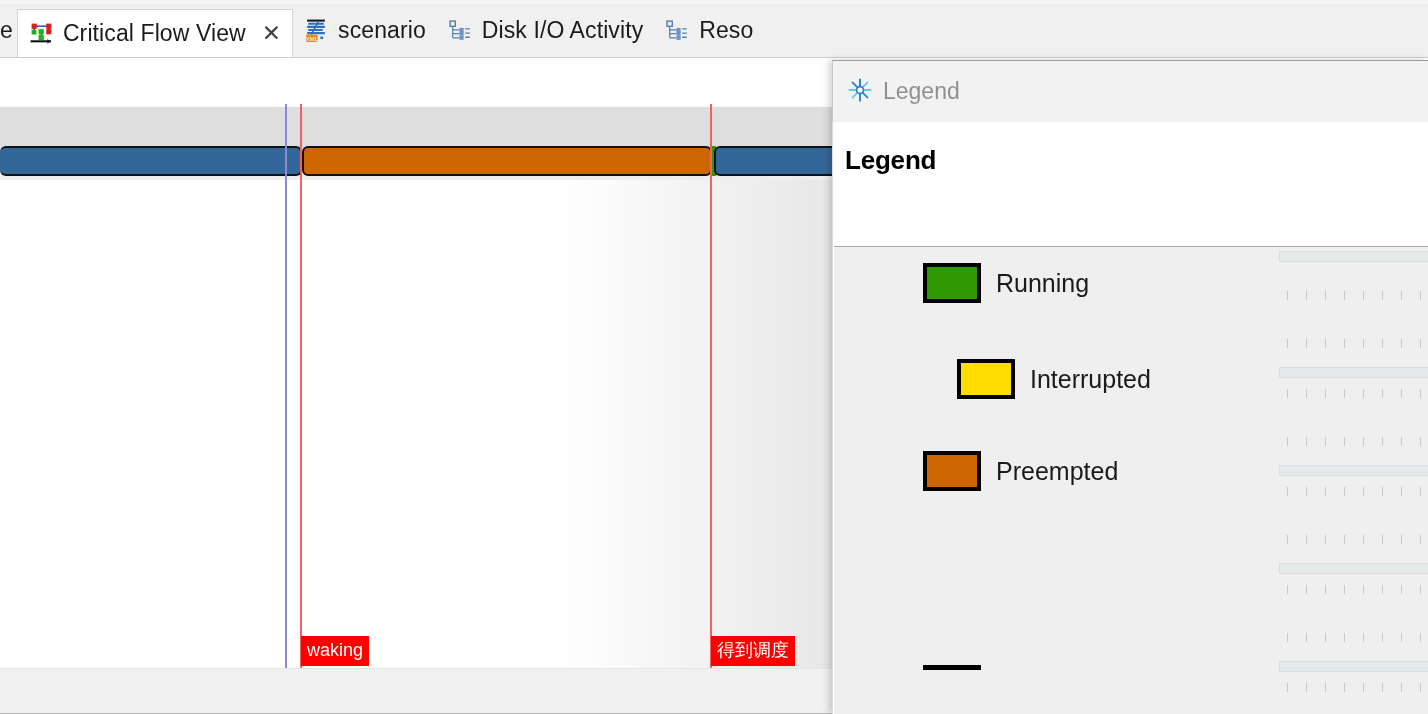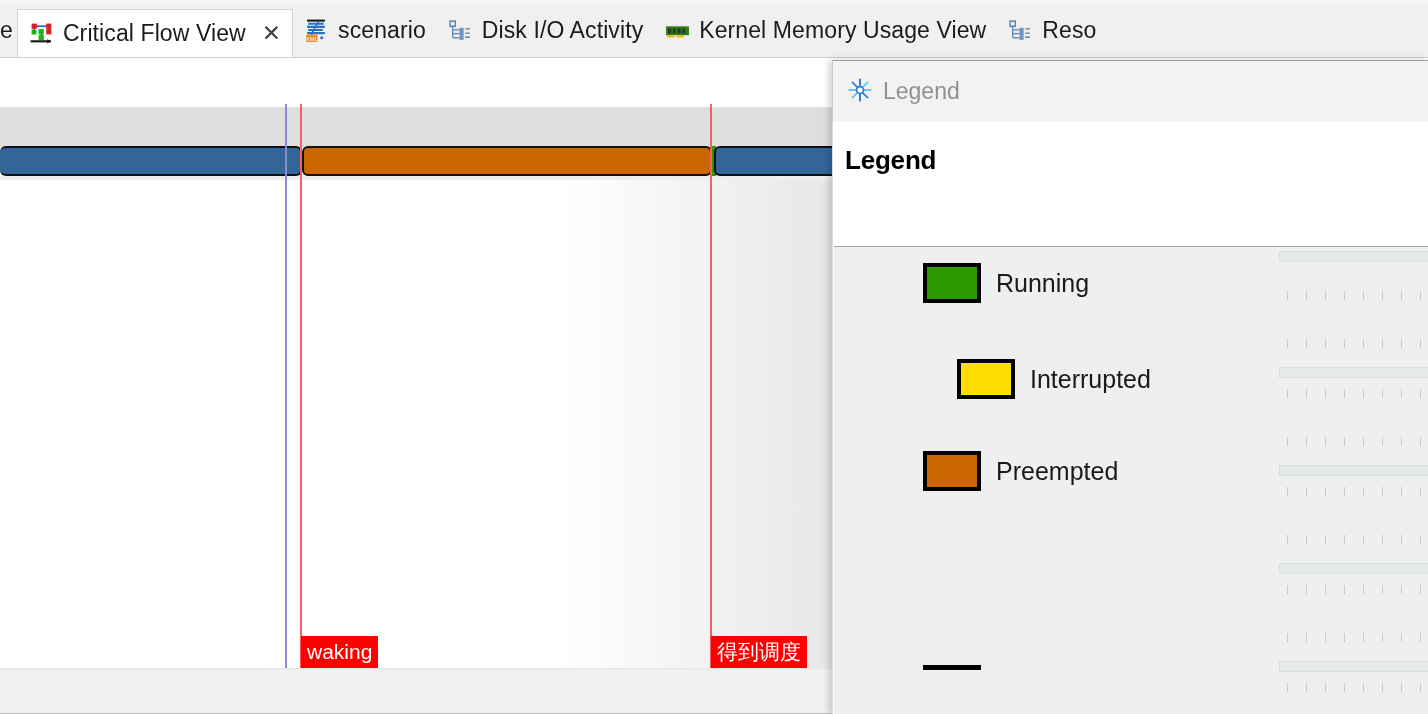--- a/index.html
+++ b/index.html
@@ -159,21 +159,21 @@
     top: 46px;
     height: 590px;
   }
   .tl-vline.red { background: #f4625f; }
   .tl-vline.blue { background: #8a8ad8; }
 
   .tl-marker {
     position: absolute;
     background: #ff0000;
     color: #ffffff;
-    font-size: 21px;
+    font-size: 18px;
     line-height: 1;
     padding: 5px 6px 7px 6px;
     white-space: nowrap;
     font-family: "Liberation Sans", sans-serif;
   }
 
   .tl-footer {
     position: absolute;
     left: 0; top: 610px;
     width: 1428px; height: 46px;
@@ -353,34 +353,20 @@
           <rect x="11" y="9.5" width="4" height="4" fill="#6f93c0"></rect>
           <rect x="11" y="13" width="4" height="4" fill="#6f93c0"></rect>
           <rect x="11" y="17" width="4" height="4" fill="#6f93c0"></rect>
           <path d="M16.5 10.5 L21 10.5 M16.5 14.5 L21 14.5 M16.5 18.5 L21 18.5" stroke="#5a7fae" stroke-width="1.3"></path>
         </svg>
       </span>
       <span class="tab-label">Disk I/O Activity</span>
     </div>
 
 
-    <div class="tab">
-      <span class="tab-icon">
-        <svg viewBox="0 0 24 24" width="25" height="25">
-          <rect x="1" y="8" width="22" height="8.5" fill="#2f7d14"></rect>
-          <rect x="3" y="10" width="3" height="5" fill="#2b3a2b"></rect>
-          <rect x="7.5" y="10" width="3" height="5" fill="#2b3a2b"></rect>
-          <rect x="12" y="10" width="3" height="5" fill="#2b3a2b"></rect>
-          <rect x="16.5" y="10" width="3" height="5" fill="#2b3a2b"></rect>
-          <rect x="2" y="16.5" width="7" height="2.2" fill="#e8c000"></rect>
-          <rect x="11" y="16.5" width="7" height="2.2" fill="#e8c000"></rect>
-        </svg>
-      </span>
-      <span class="tab-label">Kernel Memory Usage View</span>
-    </div>
 
     <div class="tab">
       <span class="tab-icon">
         <svg viewBox="0 0 24 24" width="25" height="25">
           <rect x="2" y="3" width="5" height="5" fill="none" stroke="#5a7fae" stroke-width="1.4"></rect>
           <path d="M4.5 8 L4.5 19 M4.5 11.5 L11 11.5 M4.5 19 L11 19 M4.5 15 L11 15" stroke="#5a7fae" stroke-width="1.2" fill="none"></path>
           <rect x="11" y="9.5" width="4" height="4" fill="#6f93c0"></rect>
           <rect x="11" y="13" width="4" height="4" fill="#6f93c0"></rect>
           <rect x="11" y="17" width="4" height="4" fill="#6f93c0"></rect>
           <path d="M16.5 10.5 L21 10.5 M16.5 14.5 L21 14.5 M16.5 18.5 L21 18.5" stroke="#5a7fae" stroke-width="1.3"></path>

